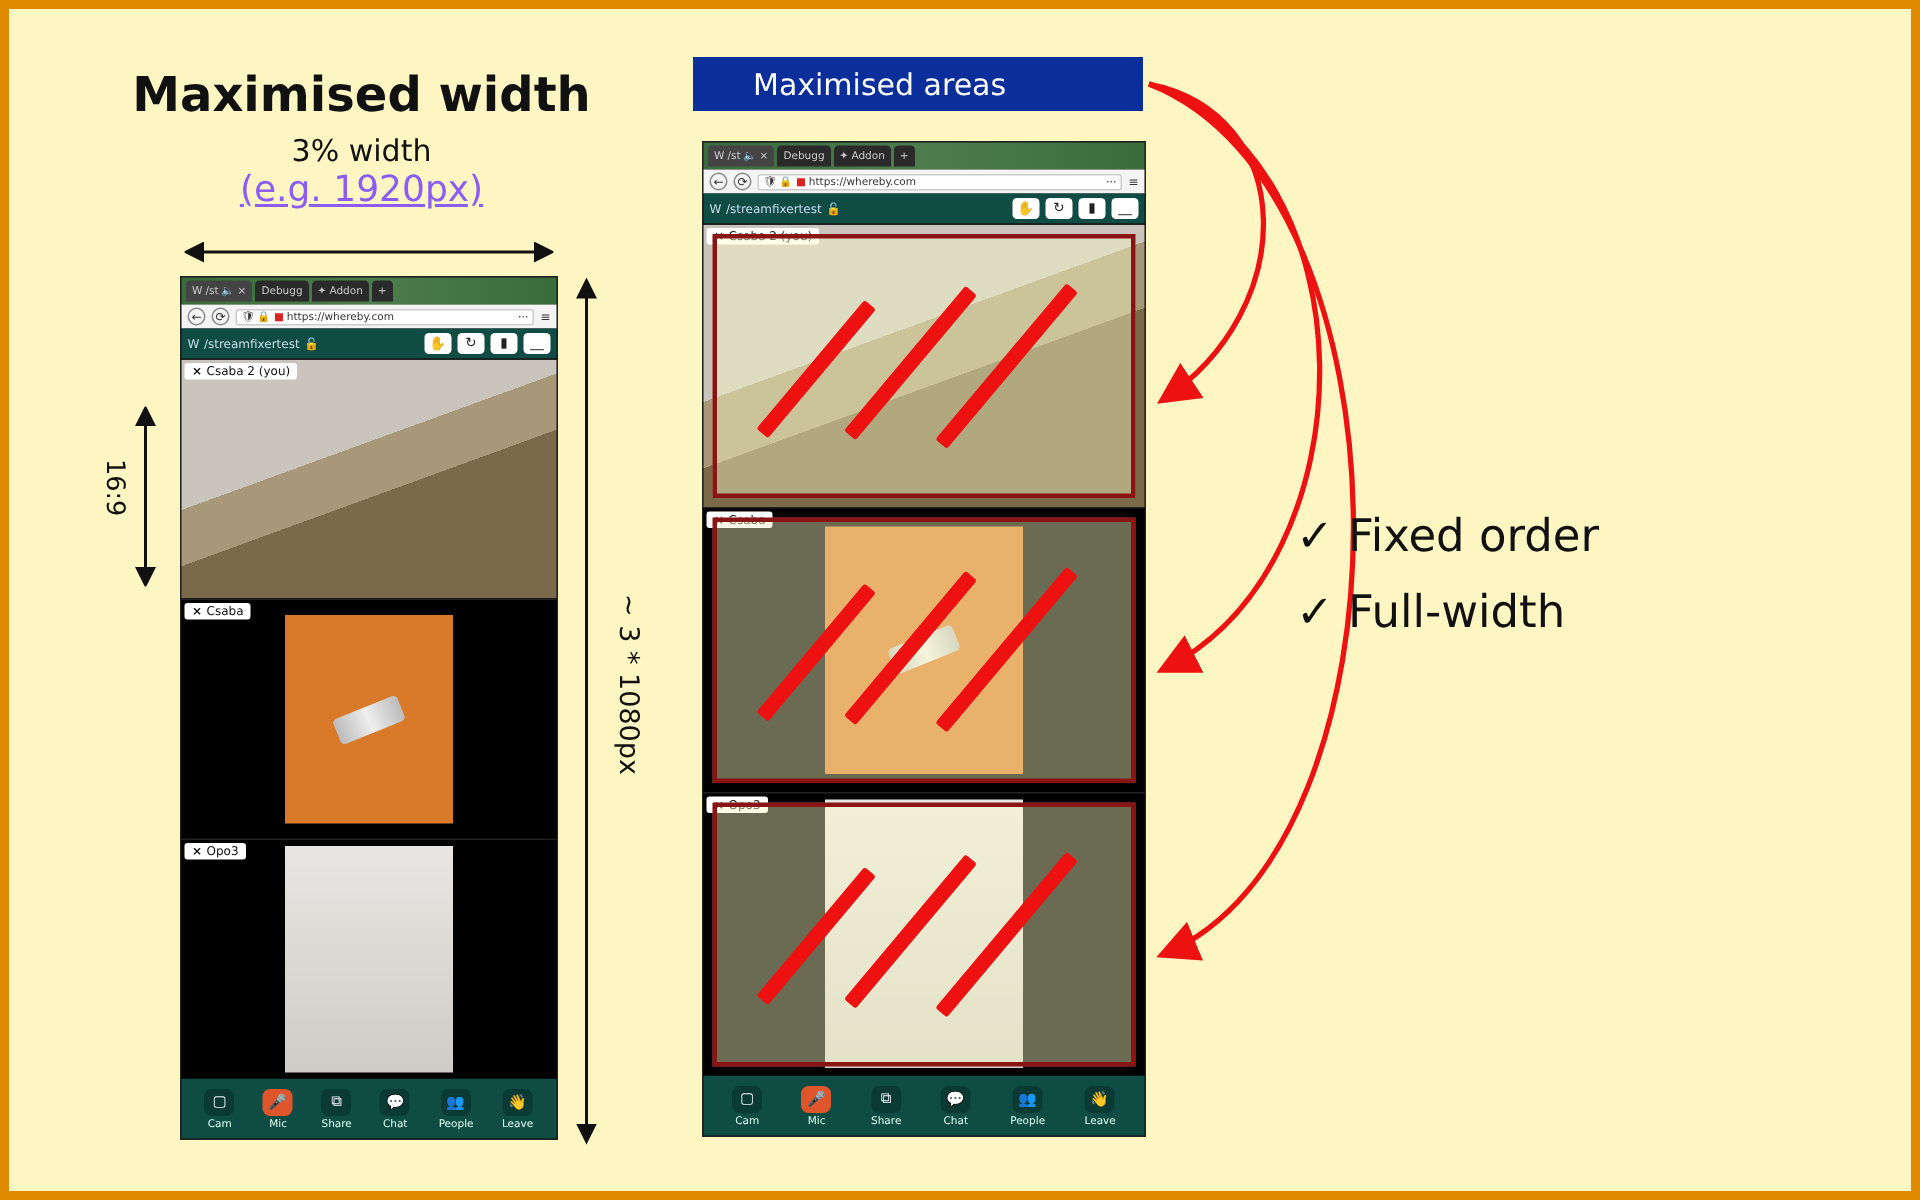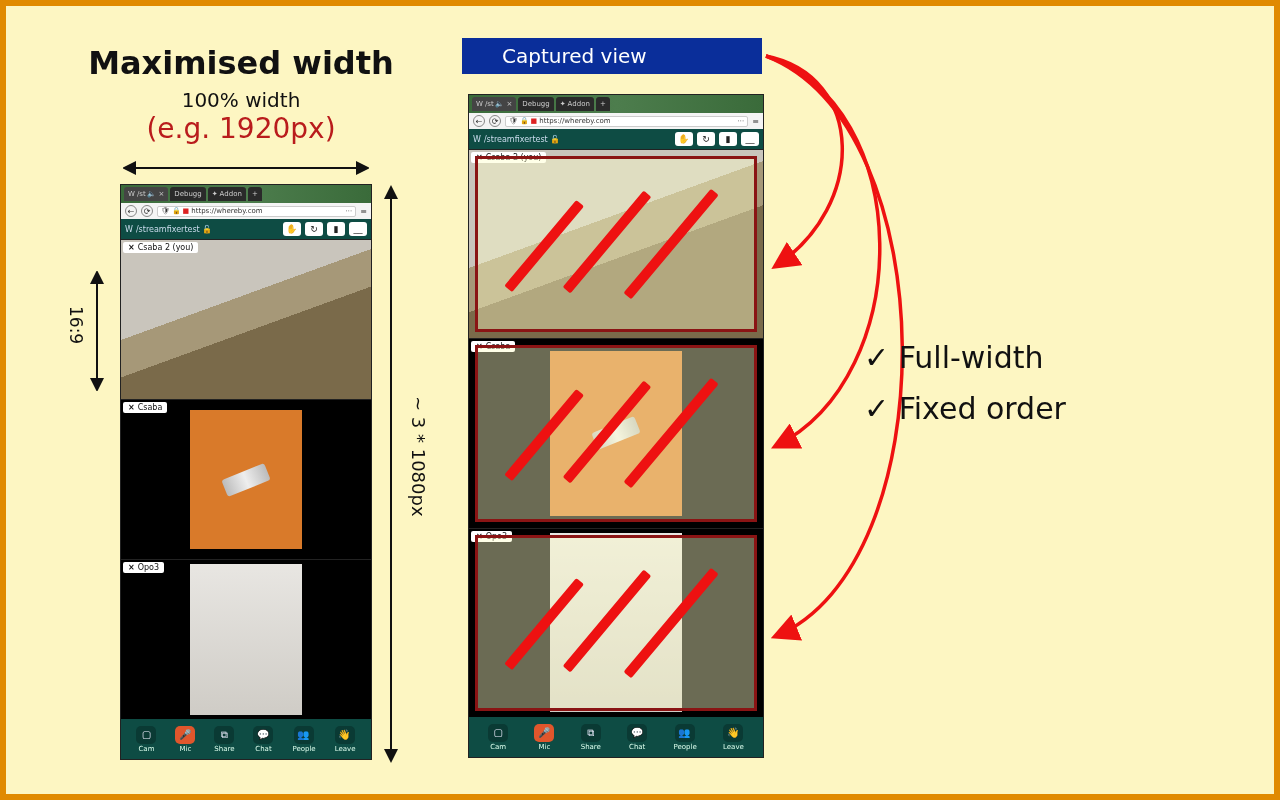--- a/index.html
+++ b/index.html
@@ -10,21 +10,21 @@
     border: 6px solid #e08a00;
     font-family: "DejaVu Sans", Verdana, Arial, sans-serif;
     position: relative;
     overflow: hidden;
   }
 
   
   .title-block { position:absolute; left:60px; top:38px; width:350px; text-align:center; }
   .title { font-weight:800; font-size:32px; color:#111; }
   .subtitle1 { font-size:20px; color:#111; margin-top:6px; }
-  .subtitle2 { font-size:28px; color:#b91c1c; }
+  .subtitle2 { font-size:24px; color:#8b5cf6;text-decoration:underline; }
 
   
   .width-arrow { position:absolute; left:117px; top:152px; width:246px; height:20px; }
   .width-arrow svg { width:100%; height:100%; }
 
   
   .height-arrow { position:absolute; left:375px; top:178px; width:20px; height:580px; }
   .height-arrow svg { width:100%; height:100%; }
   .height-label { position:absolute; left:402px; top:390px; font-size:18px; color:#111; writing-mode:vertical-rl; }
 
@@ -87,21 +87,21 @@
   
   .bullets { position:absolute; left:858px; top:326px; font-size:30px; color:#111; line-height:1.7; }
   .bullets li { list-style:none; }
   .bullets li::before { content:"✓ "; }
 </style>
 </head>
 <body>
 
 <div class="title-block">
   <div class="title">Maximised width</div>
-  <div class="subtitle1">100% width</div>
+  <div class="subtitle1">3% width</div>
   <div class="subtitle2">(e.g. 1920px)</div>
 </div>
 
 <div class="width-arrow">
   <svg viewBox="0 0 246 20">
     <defs>
       <marker id="ah" viewBox="0 0 10 10" refX="5" refY="5" markerWidth="7" markerHeight="7" orient="auto-start-reverse">
         <path d="M0 0 L10 5 L0 10 z" fill="#111"></path>
       </marker>
     </defs>
@@ -321,31 +321,31 @@
         <div class="bb-icon">👥</div>
         <span>People</span>
       </div>
     <div class="bb-btn leave">
         <div class="bb-icon">👋</div>
         <span>Leave</span>
       </div>
   </div>
 </div>
 
-<div class="captured-box">Captured view</div>
+<div class="captured-box">Maximised areas</div>
 
 <div class="red-arrows">
   <svg viewBox="0 0 200 680">
     <defs>
       <marker id="rah" viewBox="0 0 10 10" refX="8" refY="5" markerWidth="8" markerHeight="8" orient="auto">
         <path d="M0 0 L10 5 L0 10 z" fill="#e11"></path>
       </marker>
     </defs>
     <path d="M20 10 C 120 30, 120 160, 30 220" stroke="#e11" stroke-width="3.5" fill="none" marker-end="url(#rah)"></path>
     <path d="M20 10 C 170 60, 170 330, 30 400" stroke="#e11" stroke-width="3.5" fill="none" marker-end="url(#rah)"></path>
     <path d="M20 10 C 200 80, 200 520, 30 590" stroke="#e11" stroke-width="3.5" fill="none" marker-end="url(#rah)"></path>
   </svg>
 </div>
 
 <ul class="bullets">
+  <li>Fixed order</li>
   <li>Full-width</li>
-  <li>Fixed order</li>
 </ul>
 
 </body></html>

